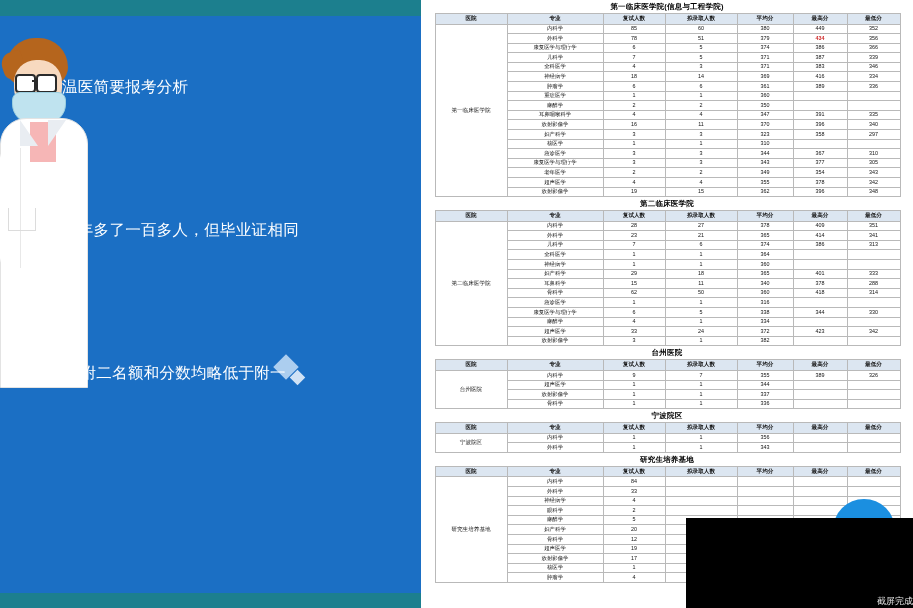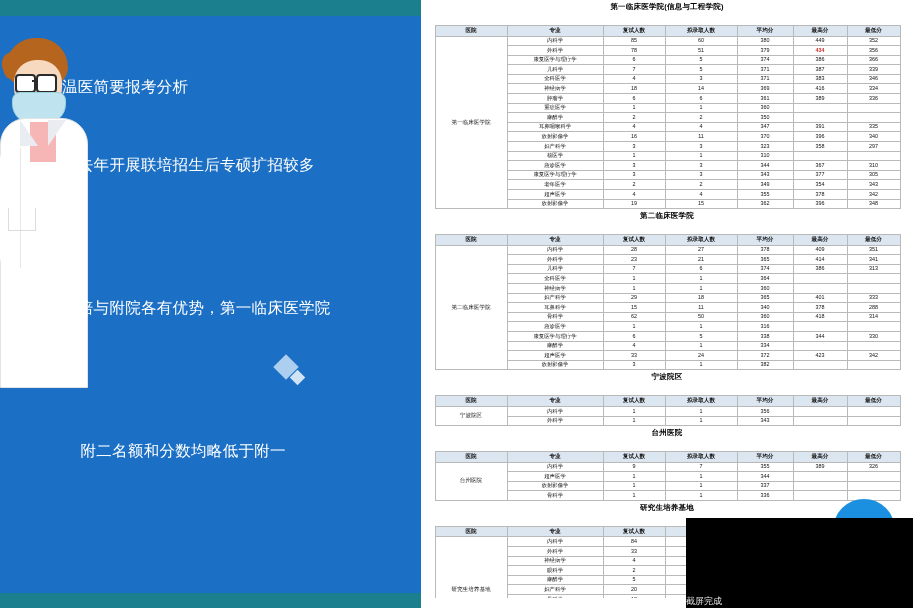--- a/index.html
+++ b/index.html
@@ -193,21 +193,21 @@
   }
   .tbl-block {
     width: 465px;
     margin: 0 auto;
   }
   .tbl-title {
     text-align: center;
     font-size: 7.5px;
     font-weight: bold;
     color: #000000;
-    padding: 2px 0 13px 0;
+    padding: 2px 0 1px 0;
     background: #ffffff;
     letter-spacing: 0.2px;
   }
   table.grid {
     border-collapse: collapse;
     width: 465px;
     table-layout: fixed;
   }
   table.grid th, table.grid td {
     border: 1px solid #b9b9b9;
@@ -264,21 +264,21 @@
     top: 518px;
     width: 227px;
     height: 90px;
     background: #000000;
   }
   .overlay-caption {
     position: absolute;
     left: 686px;
     top: 595px;
     width: 227px;
-    text-align: left;
+    text-align: right;
     color: #e8e8e8;
     font-size: 9px;
   }
   .bottom-strip {
     position: absolute;
     left: 421px;
     top: 598px;
     width: 265px;
     height: 10px;
     background: #ffffff;
@@ -308,23 +308,22 @@
       <div class="doc-collar-r"></div>
       <div class="doc-arm"></div>
       <div class="doc-pocket"></div>
     </div>
 
     <div class="diamond d1"></div>
     <div class="diamond d2"></div>
 
     <div class="note-text">
       <span class="note-line">温医简要报考分析</span>
-      <span class="note-line">自去年开展联培招生后专硕扩招较多</span>
       <span class="note-gap"></span>
-      <span class="note-line">联培与附院各有优势，第一临床医学院</span>
+      <span class="note-line">今年多了一百多人，但毕业证相同</span>
       <span class="note-gap"></span>
       <span class="note-line">    附二名额和分数均略低于附一</span>
       
       
       
       
       
       
       
       
@@ -634,20 +633,80 @@
                 <td>3</td>
                 <td>1</td>
                 <td>382</td>
                 <td></td>
                 <td></td>
               </tr>
             </tbody>
           </table>
         </div>
         <div class="tbl-block">
+          <div class="tbl-title">台州医院</div>
+          <table class="grid">
+            <colgroup>
+              <col class="c-hosp">
+              <col class="c-major">
+              <col class="c-fushi">
+              <col class="c-tuijian">
+              <col class="c-avg">
+              <col class="c-max">
+              <col class="c-min">
+            </colgroup>
+            <thead>
+              <tr>
+                <th>医院</th>
+                <th>专业</th>
+                <th>复试人数</th>
+                <th>拟录取人数</th>
+                <th>平均分</th>
+                <th>最高分</th>
+                <th>最低分</th>
+              </tr>
+            </thead>
+            <tbody>
+              <tr>
+                <td class="col-hosp" rowspan="4" style="vertical-align: middle;">台州医院</td>
+                <td>内科学</td>
+                <td>9</td>
+                <td>7</td>
+                <td>355</td>
+                <td>389</td>
+                <td>326</td>
+              </tr>
+              <tr>
+                <td>超声医学</td>
+                <td>1</td>
+                <td>1</td>
+                <td>344</td>
+                <td></td>
+                <td></td>
+              </tr>
+              <tr>
+                <td>放射影像学</td>
+                <td>1</td>
+                <td>1</td>
+                <td>337</td>
+                <td></td>
+                <td></td>
+              </tr>
+              <tr>
+                <td>骨科学</td>
+                <td>1</td>
+                <td>1</td>
+                <td>336</td>
+                <td></td>
+                <td></td>
+              </tr>
+            </tbody>
+          </table>
+        </div>
+        <div class="tbl-block">
           <div class="tbl-title">宁波院区</div>
           <table class="grid">
             <colgroup>
               <col class="c-hosp">
               <col class="c-major">
               <col class="c-fushi">
               <col class="c-tuijian">
               <col class="c-avg">
               <col class="c-max">
               <col class="c-min">
@@ -671,80 +730,20 @@
                 <td>1</td>
                 <td>356</td>
                 <td></td>
                 <td></td>
               </tr>
               <tr>
                 <td>外科学</td>
                 <td>1</td>
                 <td>1</td>
                 <td>343</td>
-                <td></td>
-                <td></td>
-              </tr>
-            </tbody>
-          </table>
-        </div>
-        <div class="tbl-block">
-          <div class="tbl-title">台州医院</div>
-          <table class="grid">
-            <colgroup>
-              <col class="c-hosp">
-              <col class="c-major">
-              <col class="c-fushi">
-              <col class="c-tuijian">
-              <col class="c-avg">
-              <col class="c-max">
-              <col class="c-min">
-            </colgroup>
-            <thead>
-              <tr>
-                <th>医院</th>
-                <th>专业</th>
-                <th>复试人数</th>
-                <th>拟录取人数</th>
-                <th>平均分</th>
-                <th>最高分</th>
-                <th>最低分</th>
-              </tr>
-            </thead>
-            <tbody>
-              <tr>
-                <td class="col-hosp" rowspan="4" style="vertical-align: middle;">台州医院</td>
-                <td>内科学</td>
-                <td>9</td>
-                <td>7</td>
-                <td>355</td>
-                <td>389</td>
-                <td>326</td>
-              </tr>
-              <tr>
-                <td>超声医学</td>
-                <td>1</td>
-                <td>1</td>
-                <td>344</td>
-                <td></td>
-                <td></td>
-              </tr>
-              <tr>
-                <td>放射影像学</td>
-                <td>1</td>
-                <td>1</td>
-                <td>337</td>
-                <td></td>
-                <td></td>
-              </tr>
-              <tr>
-                <td>骨科学</td>
-                <td>1</td>
-                <td>1</td>
-                <td>336</td>
                 <td></td>
                 <td></td>
               </tr>
             </tbody>
           </table>
         </div>
         <div class="tbl-block">
           <div class="tbl-title">研究生培养基地</div>
           <table class="grid">
             <colgroup>

